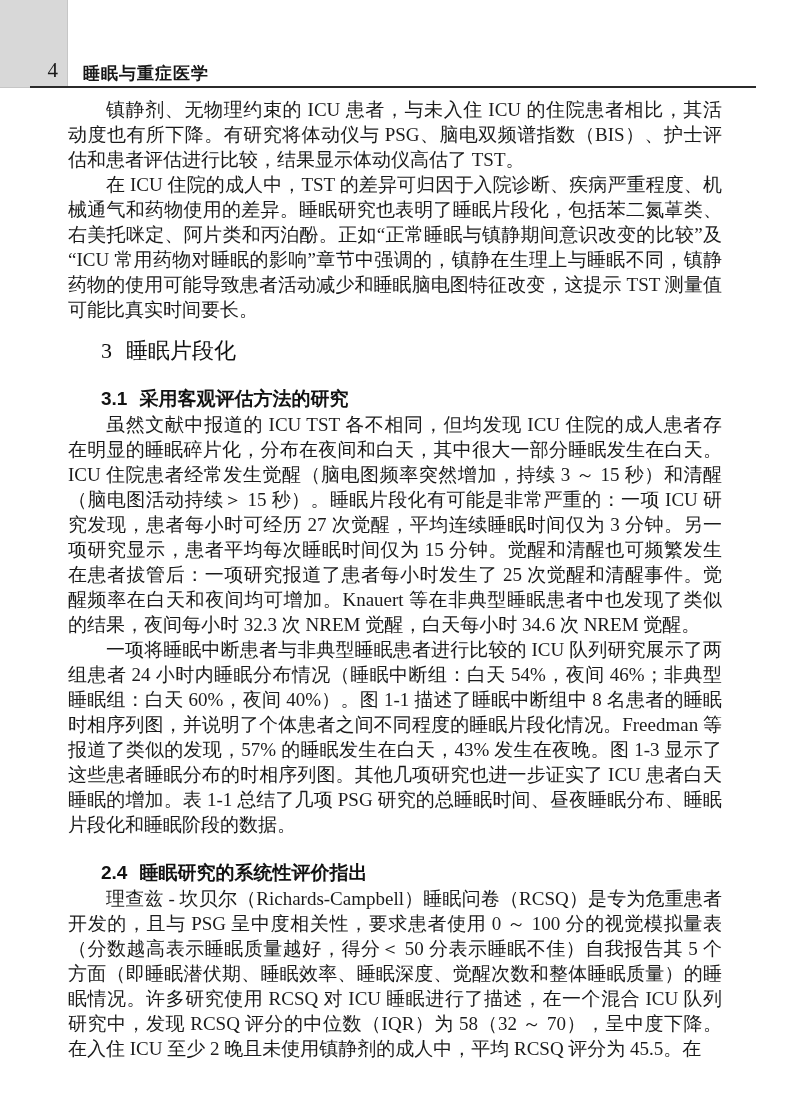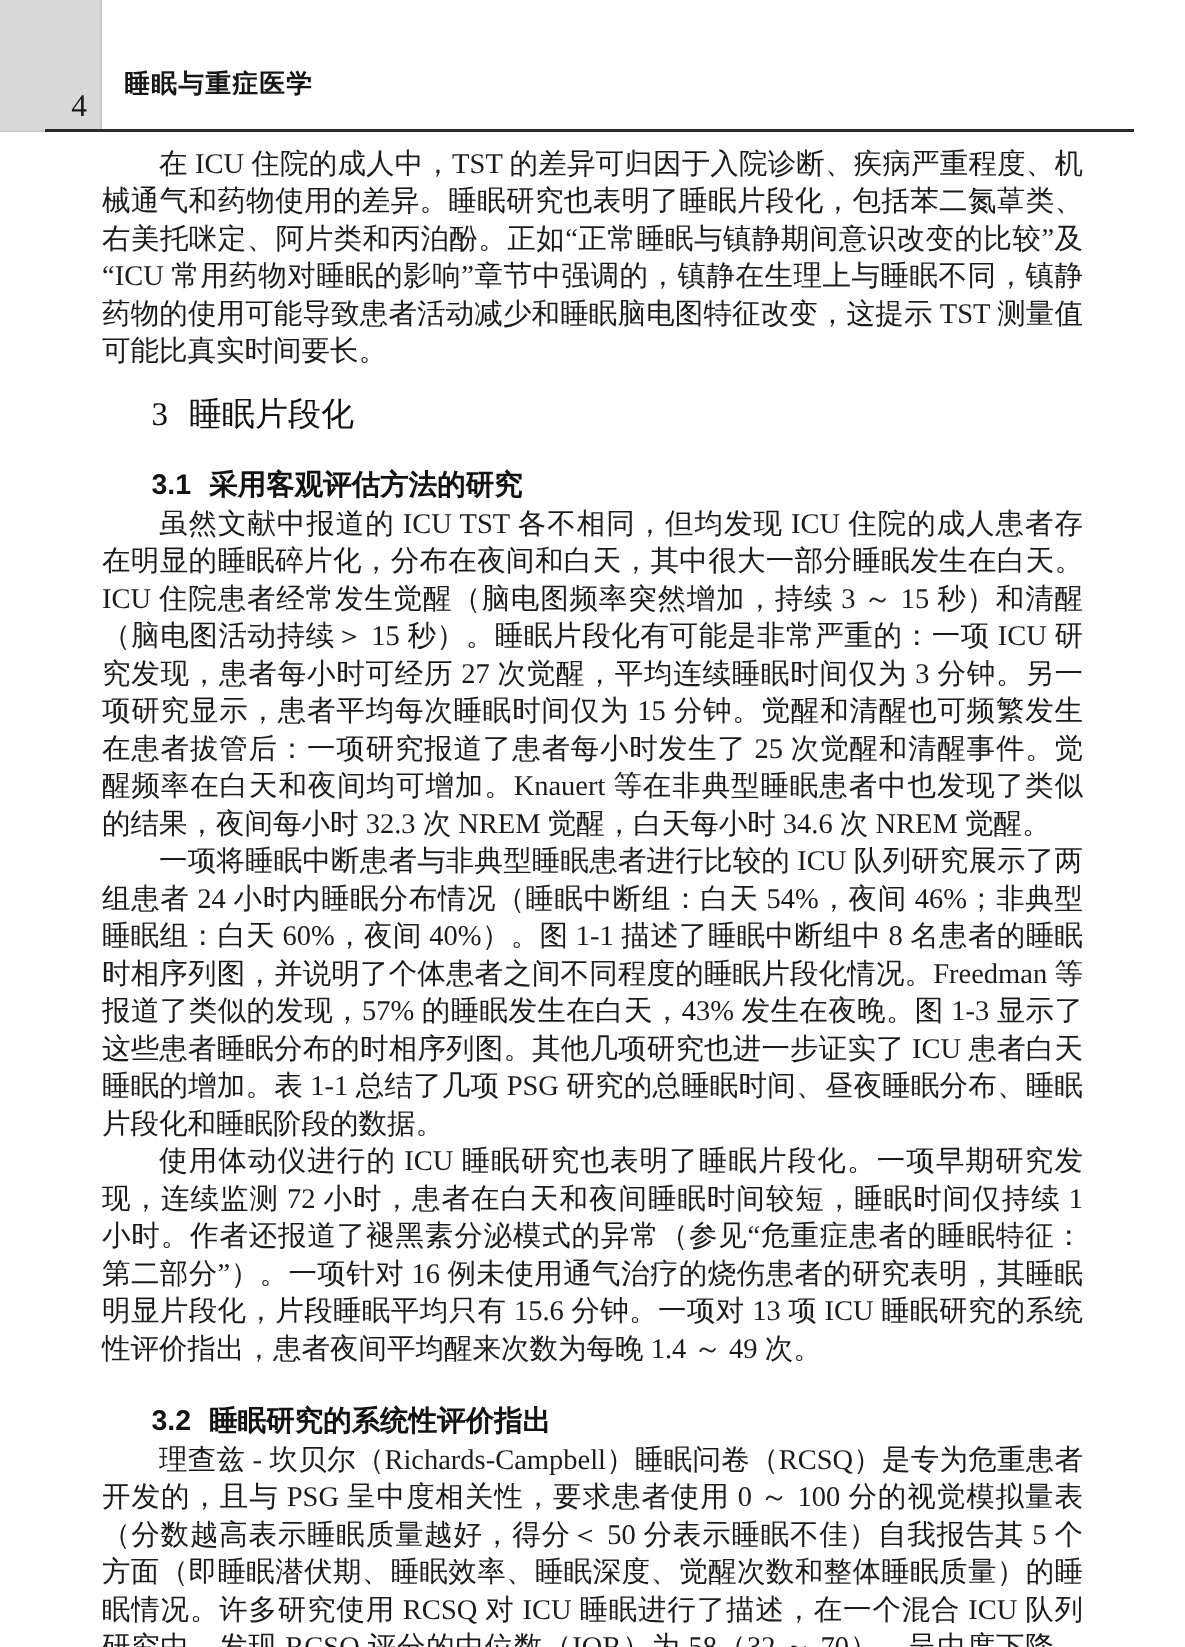--- a/index.html
+++ b/index.html
@@ -32,21 +32,21 @@
     position: absolute;
     right: 9px;
     bottom: 4px;
     font-size: 21px;
     font-family: "Liberation Serif", "DejaVu Serif", serif;
     color: #1a1a1a;
   }
   .running-title {
     position: absolute;
     left: 83px;
-    top: 44px;
+    top: 62px;
     font-family: "Liberation Sans", "DejaVu Sans", sans-serif;
     font-weight: bold;
     font-size: 17px;
     letter-spacing: 1px;
     color: #161616;
     white-space: nowrap;
   }
   .header-rule {
     position: absolute;
     left: 30px;
@@ -97,37 +97,37 @@
   <div class="corner-block">
     <span class="pagenum">4</span>
   </div>
 
   <div class="running-title">睡眠与重症医学</div>
 
   <div class="header-rule"></div>
 
   <div class="content">
 
+    <p>镇静剂、无物理约束的 ICU 患者，与未入住 ICU 的住院患者相比，其活动度也有所下降。有研究将体动仪与 PSG、脑电双频谱指数（BIS）、护士评估和患者评估进行比较，结果显示体动仪高估了 TST。</p>
 
     <p>在 ICU 住院的成人中，TST 的差异可归因于入院诊断、疾病严重程度、机械通气和药物使用的差异。睡眠研究也表明了睡眠片段化，包括苯二氮䓬类、右美托咪定、阿片类和丙泊酚。正如“正常睡眠与镇静期间意识改变的比较”及“ICU 常用药物对睡眠的影响”章节中强调的，镇静在生理上与睡眠不同，镇静药物的使用可能导致患者活动减少和睡眠脑电图特征改变，这提示 TST 测量值可能比真实时间要长。</p>
 
     <h2 class="section">
       <span class="sec-num">3</span><span>睡眠片段化</span>
     </h2>
 
     <h3 class="subsection">
       <span class="sec-num">3.1</span><span>采用客观评估方法的研究</span>
     </h3>
 
     <p>虽然文献中报道的 ICU TST 各不相同，但均发现 ICU 住院的成人患者存在明显的睡眠碎片化，分布在夜间和白天，其中很大一部分睡眠发生在白天。ICU 住院患者经常发生觉醒（脑电图频率突然增加，持续 3 ～ 15 秒）和清醒（脑电图活动持续＞ 15 秒）。睡眠片段化有可能是非常严重的：一项 ICU 研究发现，患者每小时可经历 27 次觉醒，平均连续睡眠时间仅为 3 分钟。另一项研究显示，患者平均每次睡眠时间仅为 15 分钟。觉醒和清醒也可频繁发生在患者拔管后：一项研究报道了患者每小时发生了 25 次觉醒和清醒事件。觉醒频率在白天和夜间均可增加。Knauert 等在非典型睡眠患者中也发现了类似的结果，夜间每小时 32.3 次 NREM 觉醒，白天每小时 34.6 次 NREM 觉醒。</p>
 
     <p>一项将睡眠中断患者与非典型睡眠患者进行比较的 ICU 队列研究展示了两组患者 24 小时内睡眠分布情况（睡眠中断组：白天 54%，夜间 46%；非典型睡眠组：白天 60%，夜间 40%）。图 1-1 描述了睡眠中断组中 8 名患者的睡眠时相序列图，并说明了个体患者之间不同程度的睡眠片段化情况。Freedman 等报道了类似的发现，57% 的睡眠发生在白天，43% 发生在夜晚。图 1-3 显示了这些患者睡眠分布的时相序列图。其他几项研究也进一步证实了 ICU 患者白天睡眠的增加。表 1-1 总结了几项 PSG 研究的总睡眠时间、昼夜睡眠分布、睡眠片段化和睡眠阶段的数据。</p>
 
-    <p>使用体动仪进行的 ICU 睡眠研究也表明了睡眠片段化。一项早期研究发现，连续监测 72 小时，患者在白天和夜间睡眠时间较短，睡眠时间仅持续 1 小时。作者还报道了褪黑素分泌模式的异常（参见“危重症患者的睡眠特征：第二部分”）。一项针对 16 例未使用通气治疗的烧伤患者的研究表明，其睡眠明显片段化，片段睡眠平均只有 15.6 分钟。一项对 13 项 ICU 睡眠研究的系统性评价指出，患者夜间平均醒来次数为每晚 1.4 ～ 49 次。</p>
 
     <h3 class="subsection gap-above">
-      <span class="sec-num">3.2</span><span>睡眠研究的系统性评价指出</span>
+      <span class="sec-num">2.4</span><span>睡眠研究的系统性评价指出</span>
     </h3>
 
     <p>理查兹 - 坎贝尔（Richards-Campbell）睡眠问卷（RCSQ）是专为危重患者开发的，且与 PSG 呈中度相关性，要求患者使用 0 ～ 100 分的视觉模拟量表（分数越高表示睡眠质量越好，得分＜ 50 分表示睡眠不佳）自我报告其 5 个方面（即睡眠潜伏期、睡眠效率、睡眠深度、觉醒次数和整体睡眠质量）的睡眠情况。许多研究使用 RCSQ 对 ICU 睡眠进行了描述，在一个混合 ICU 队列研究中，发现 RCSQ 评分的中位数（IQR）为 58（32 ～ 70），呈中度下降。在入住 ICU 至少 2 晚且未使用镇静剂的成人中，平均 RCSQ 评分为 45.5。在</p>
 
   </div>
 </div>
 
 </body></html>

